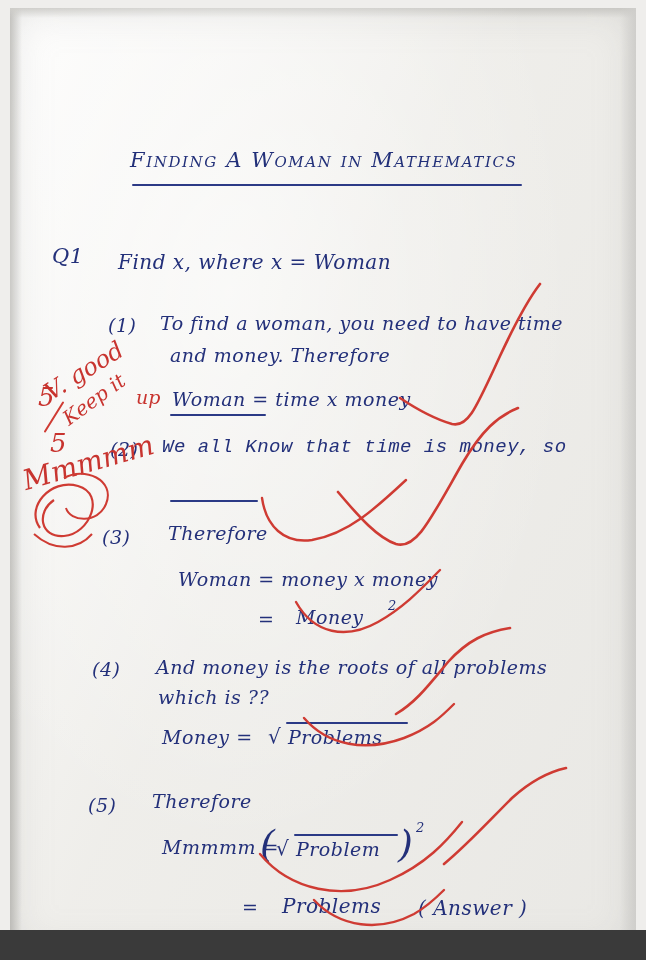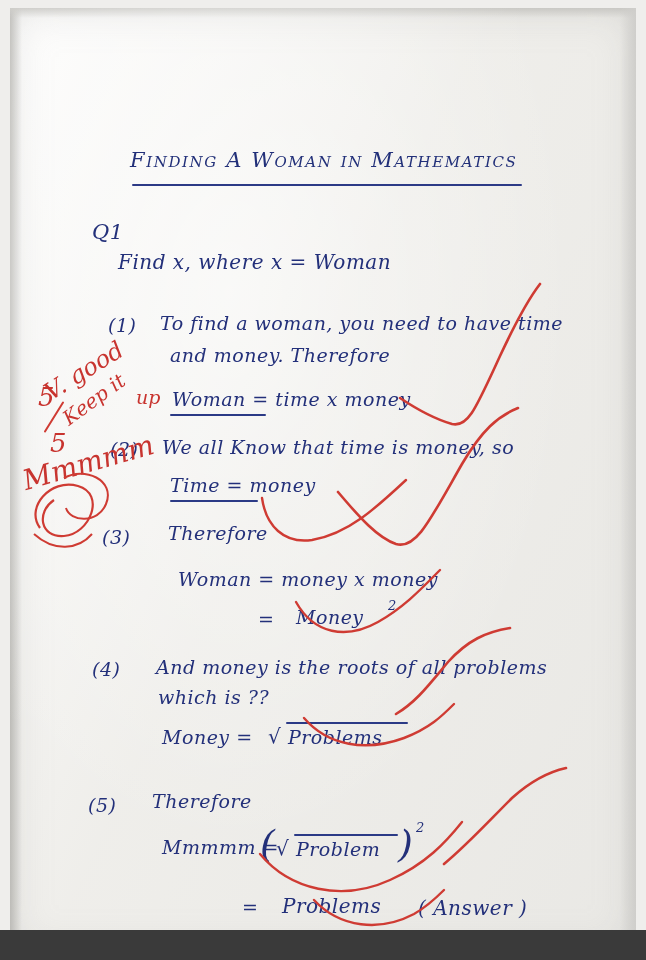--- a/index.html
+++ b/index.html
@@ -106,31 +106,30 @@
   <div class="sheet">
     <div class="edge-left"></div>
     <div class="edge-top"></div>
     <div class="edge-right"></div>
     <div class="edge-bottom"></div>
     <div class="shade"></div>
 
     <div class="hw title" style="left:120px; top:140px;">Finding A Woman in Mathematics</div>
     <div class="title-underline" style="left:122px; top:176px; width:390px;"></div>
 
-    <div class="hw q-label" style="left:42px; top:212px;margin-left:40px;">Q1</div>
+    <div class="hw q-label" style="left:42px; top:236px;">Q1</div>
     <div class="hw line" style="left:108px; top:230px;margin-top:12px;">Find x, where x = Woman</div>
 
     <div class="hw step" style="left:98px; top:306px;">(1)</div>
     <div class="hw step" style="left:150px; top:304px;">To find a woman, you need to have time</div>
     <div class="hw step" style="left:162px; top:380px;">Woman  =  time x money</div>
     <div class="hw step" style="left:160px; top:336px;">and money. Therefore</div>
 
     <div class="hw step" style="left:100px; top:430px;">(2)</div>
-    <div class="hw step" style="left:152px; top:428px;">We all Know that time is money, so</div>
-    <div class="hw step" style="left:160px; top:466px;">Time  =  money</div>
+    <div class="hw step" style="left:152px; top:428px;font-family:Liberation Mono, monospace;">We all Know that time is money, so</div>
 
     <div class="hw step" style="left:92px; top:518px;">(3)</div>
     <div class="hw step" style="left:158px; top:514px;">Therefore</div>
     <div class="hw step" style="left:168px; top:560px;">Woman  =  money x money</div>
     <div class="hw step" style="left:248px; top:600px;">=</div>
     <div class="hw step" style="left:286px; top:598px;">Money</div>
     <div class="hw small" style="left:378px; top:590px; font-size:13px;">2</div>
 
     <div class="hw step" style="left:82px; top:650px;">(4)</div>
     <div class="hw step" style="left:146px; top:648px;">And money is the roots of all problems</div>

